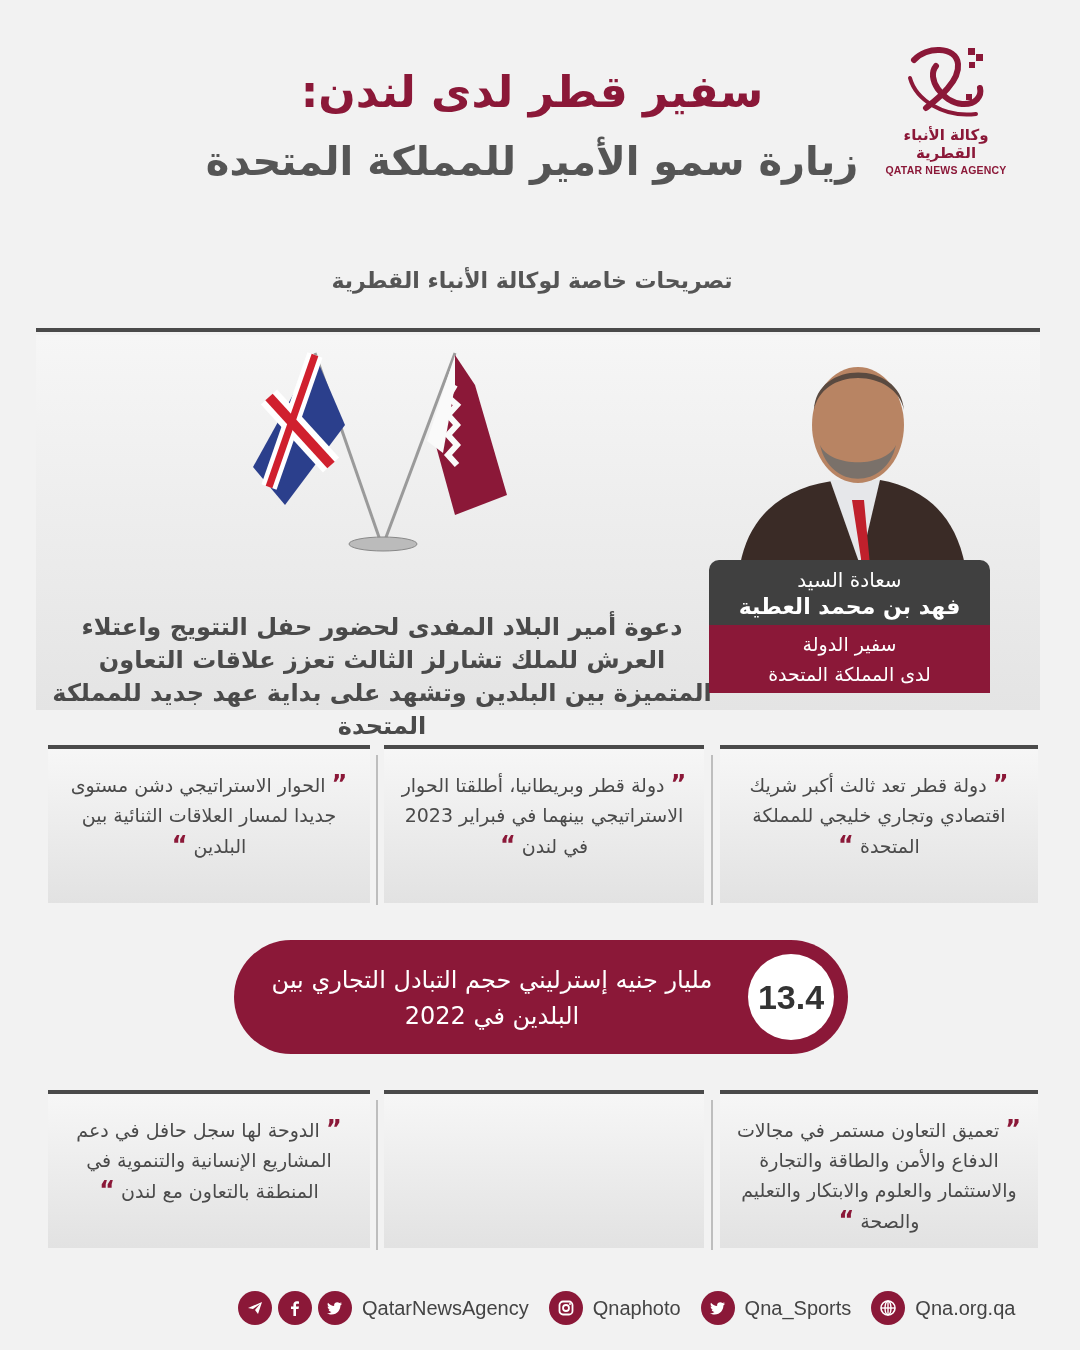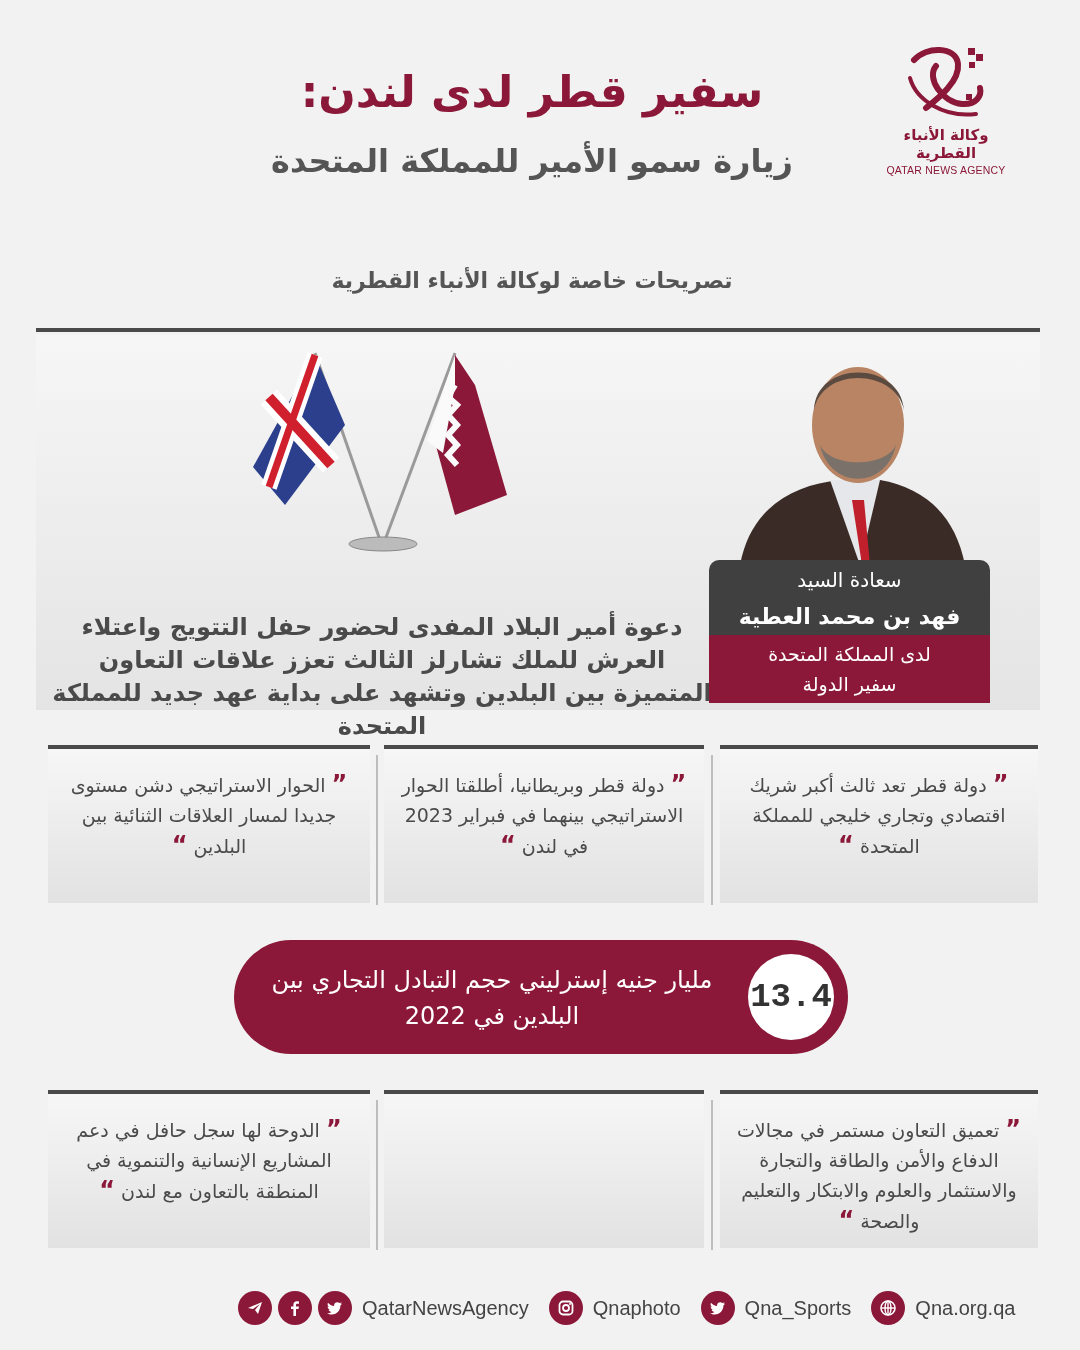--- a/index.html
+++ b/index.html
@@ -10,43 +10,43 @@
     position: relative;
     overflow: hidden;
     color: #4a4a4a;
   }
   .abs { position: absolute; }
 
   
   .logo { left: 876px; top: 42px; width: 140px; text-align: center; }
   .logo svg { display: block; margin: 0 auto; }
   .logo .ar { color: #8b1838; font-size: 15px; font-weight: bold; direction: rtl; margin-top: 4px; }
-  .logo .en { color: #8b1838; font-size: 10.5px; font-weight: normal; font-family: "Liberation Sans", sans-serif; letter-spacing: 0.2px; margin-top: 2px; }
+  .logo .en { color: #8b1838; font-size: 10.5px; font-weight: bold; font-family: "Liberation Sans", sans-serif; letter-spacing: 0.2px; margin-top: 2px; }
 
   
   .title { left: 132px; width: 800px; text-align: center; direction: rtl; }
   .t1 { top: 66px; color: #8b1838; font-size: 44px; font-weight: bold; }
-  .t2 { top: 134px; color: #555; font-size: 32px; font-weight: bold; line-height: 54px; }
+  .t2 { top: 134px; color: #555; font-size: 40px; font-weight: bold; line-height: 54px; }
   .t3 { top: 268px; color: #555; font-size: 22px; font-weight: bold; }
 
   .rule { height: 4px; background: #4a4a4a; }
 
   
   .hero-panel { left: 36px; top: 335px; width: 1004px; height: 375px; background: linear-gradient(to bottom, #f6f6f6, #e4e4e4); }
   .hero-text {
     left: 52px; top: 592px; width: 660px; direction: rtl; text-align: center;
     font-size: 24px; line-height: 33px; color: #4a4a4a; font-weight: bold; margin-top: 19px;
   }
 
   .photo { left: 730px; top: 340px; width: 240px; height: 225px; }
 
   .name-card { left: 709px; top: 560px; width: 281px; }
   .name-top { background: #404040; border-radius: 10px 10px 0 0; color: #fff; text-align: center; direction: rtl; padding: 8px 10px 6px; }
   .name-top .honor { font-size: 20px; }
-  .name-top .name { font-size: 22px; font-weight: bold; margin-top: 12px; }
+  .name-top .name { font-size: 22px; font-weight: bold; margin-top: 2px; }
   .name-bottom { background: #8b1838; color: #fff; text-align: center; direction: rtl; font-size: 19px; line-height: 30px; padding: 4px 10px 4px; }
 
   
   .card {
     position: absolute; width: 318px; height: 158px;
     background: linear-gradient(to bottom, #f7f7f7, #e2e2e2);
   }
   .card .bar { position: absolute; top: 0; left: 0; right: 0; height: 4px; background: #4a4a4a; }
   .card .txt {
     position: absolute; left: 10px; right: 10px; top: 24px;
@@ -56,21 +56,21 @@
   .vsep { position: absolute; width: 2px; background: #bdbdbd; }
 
   
   .pill {
     left: 234px; top: 940px; width: 614px; height: 114px; background: #8b1838;
     border-radius: 57px;
   }
   .pill .circle {
     position: absolute; right: 14px; top: 14px; width: 86px; height: 86px; border-radius: 50%;
     background: #fff; color: #333; font-size: 34px; font-weight: bold; display: flex; align-items: center; justify-content: center;
-    font-family: Liberation Mono, monospace;
+    font-family: Liberation Sans, sans-serif;
     text-align: right;
   }
   .pill .ptxt {
     position: absolute; right: 128px; left: 30px; top: 22px; direction: rtl; text-align: center;
     color: #fff; font-size: 24px; line-height: 36px;
   }
 
   
   .footer { left: 238px; top: 1289px; height: 38px; display: flex; align-items: center; gap: 6px; }
   .ico { width: 34px; height: 34px; border-radius: 50%; background: #8b1838; display: flex; align-items: center; justify-content: center; }
@@ -134,22 +134,22 @@
   <path d="M84 70 C 86 20, 170 20, 174 70 C 170 50, 150 38, 128 38 C 106 38, 88 50, 84 70 Z" fill="#5a4a40"></path>
   <path d="M90 105 C 100 150, 156 150, 166 105 C 156 128, 100 128, 90 105 Z" fill="#7a716a"></path>
 </svg>
 
 <div class="abs name-card">
   <div class="name-top">
     <div class="honor">سعادة السيد</div>
     <div class="name">فهد بن محمد العطية</div>
   </div>
   <div class="name-bottom">
+    <div>سفير الدولة</div>
     <div>لدى المملكة المتحدة</div>
-    <div>سفير الدولة</div>
   </div>
 </div>
 
 <div class="card" style="left:720px; top:745px;">
   <div class="bar"></div>
   <div class="txt"><span class="q">”</span> <span>دولة قطر تعد ثالث أكبر شريك اقتصادي وتجاري خليجي للمملكة المتحدة</span> <span class="q">“</span></div>
 </div>
 <div class="vsep" style="left:711px; top:755px; height:150px;"></div>
 <div class="card" style="left:384px; top:745px; width:320px;">
   <div class="bar"></div>

